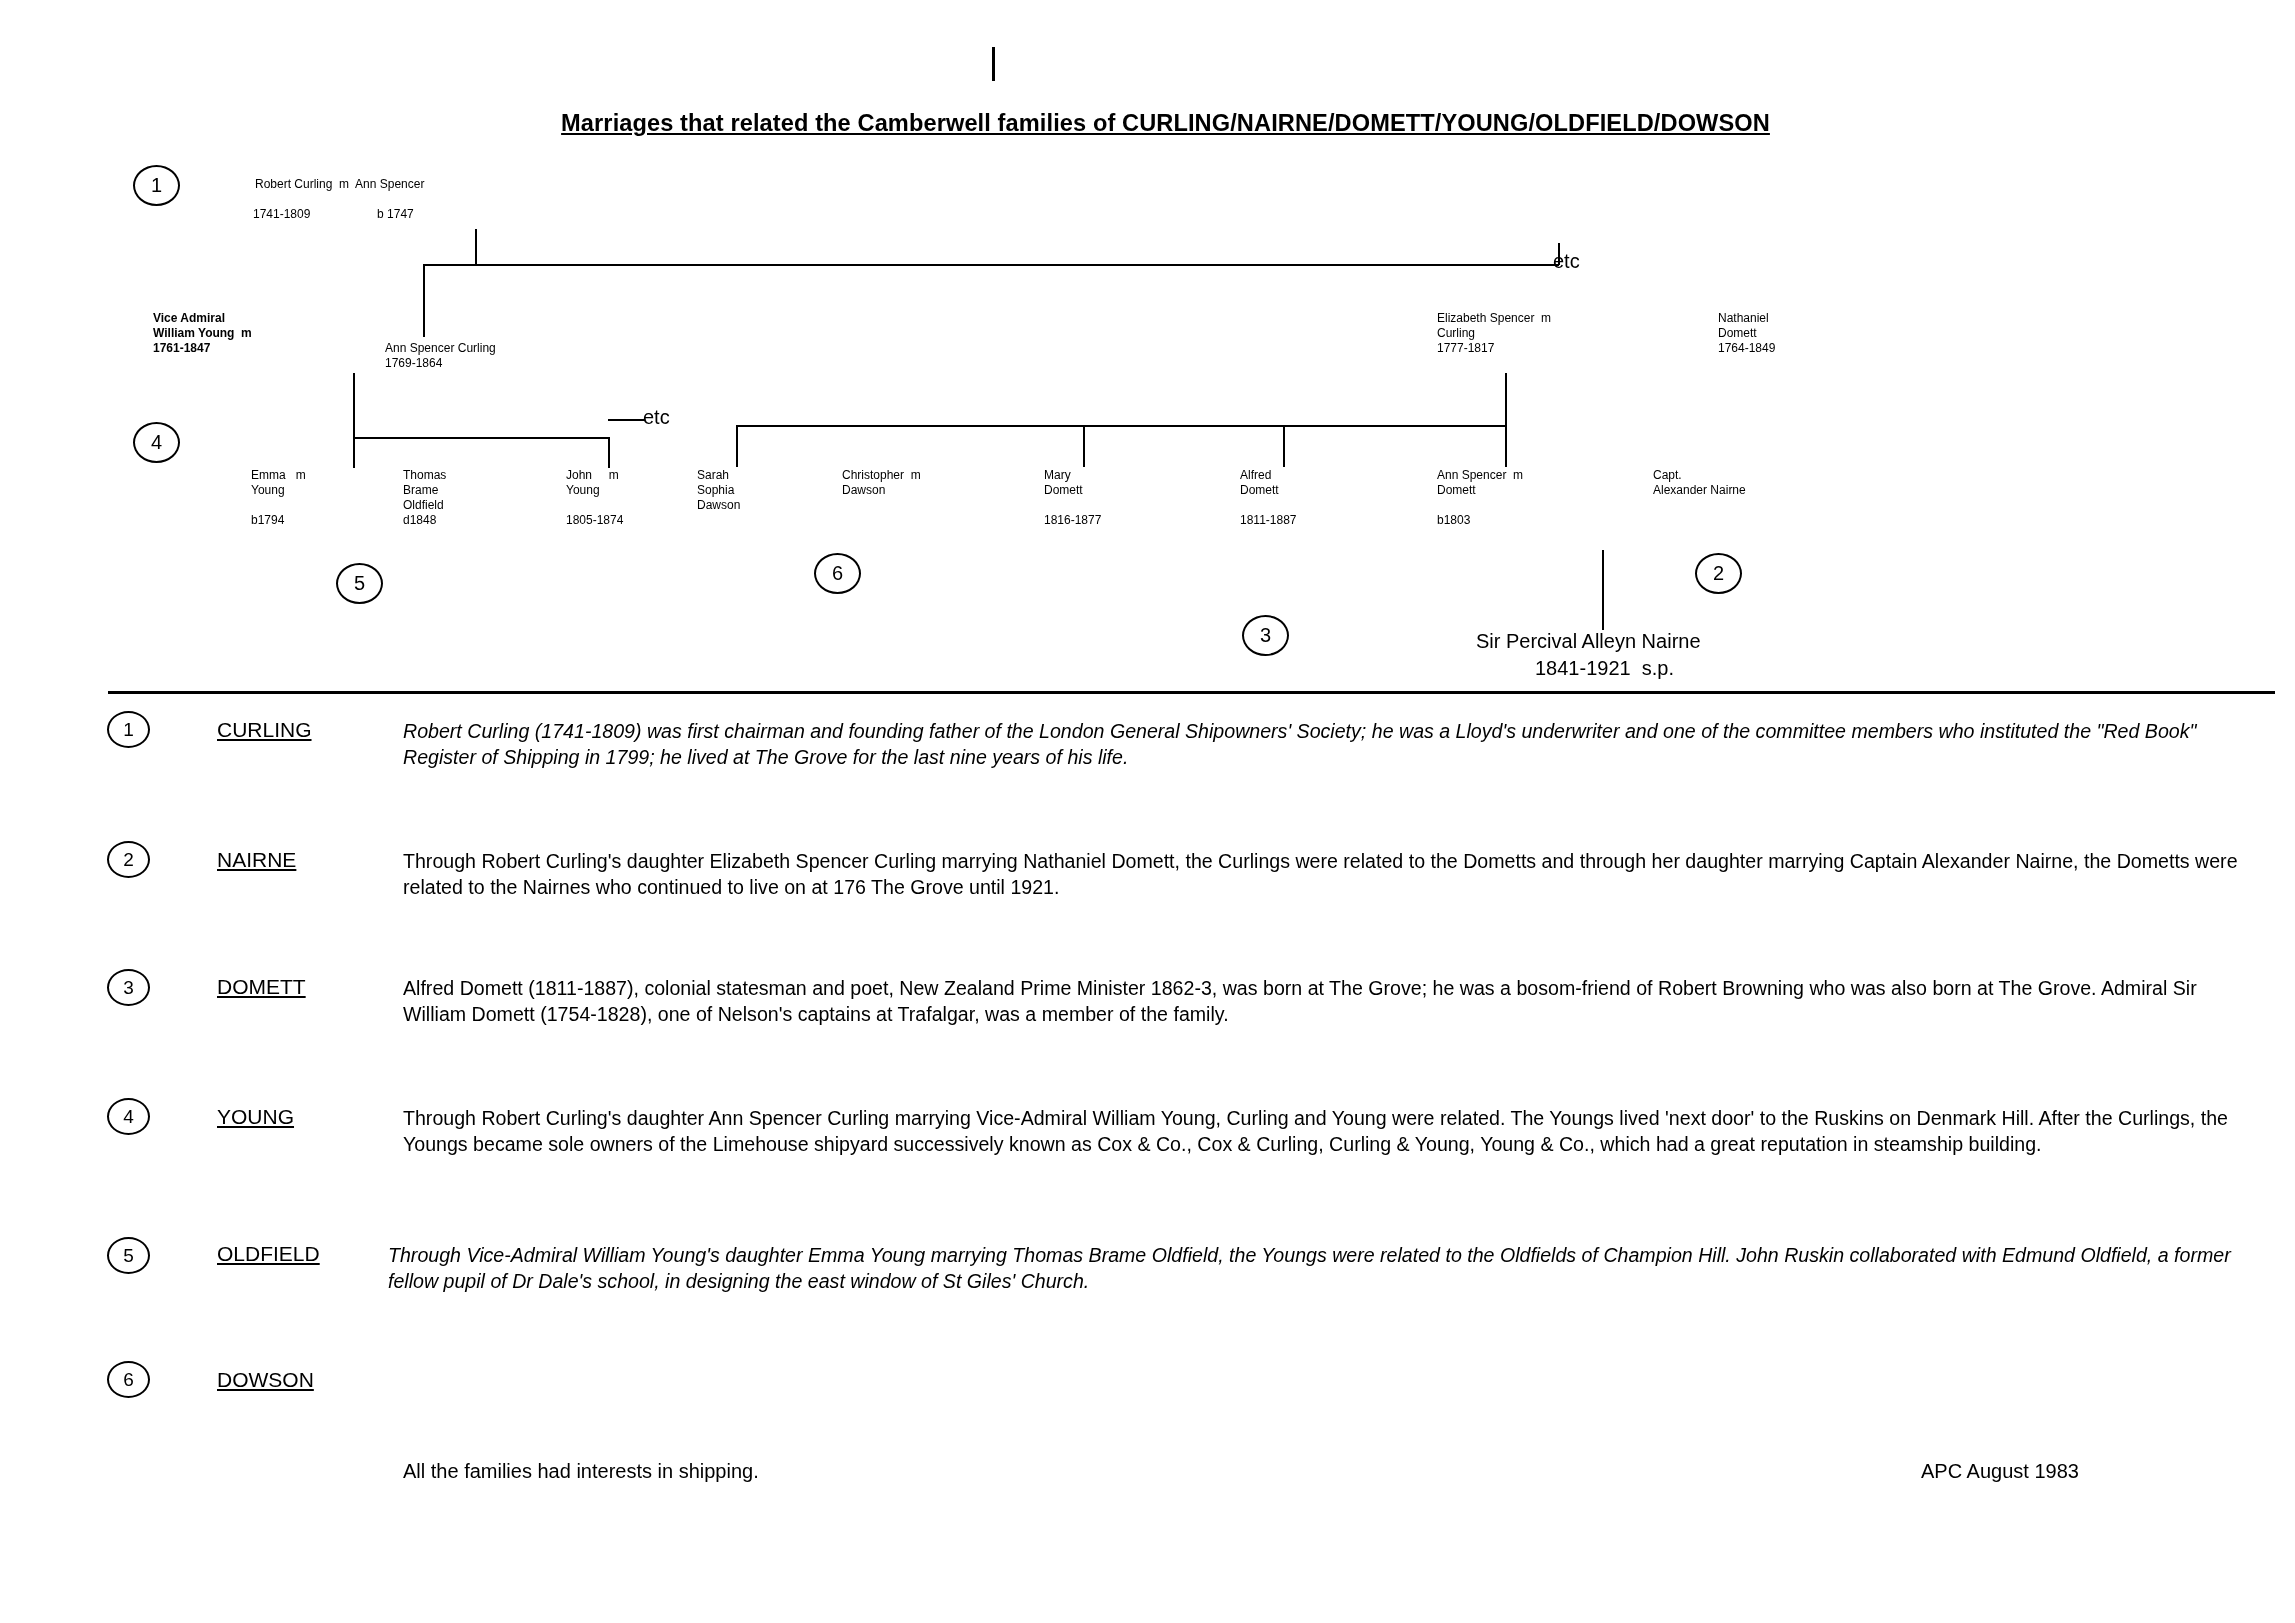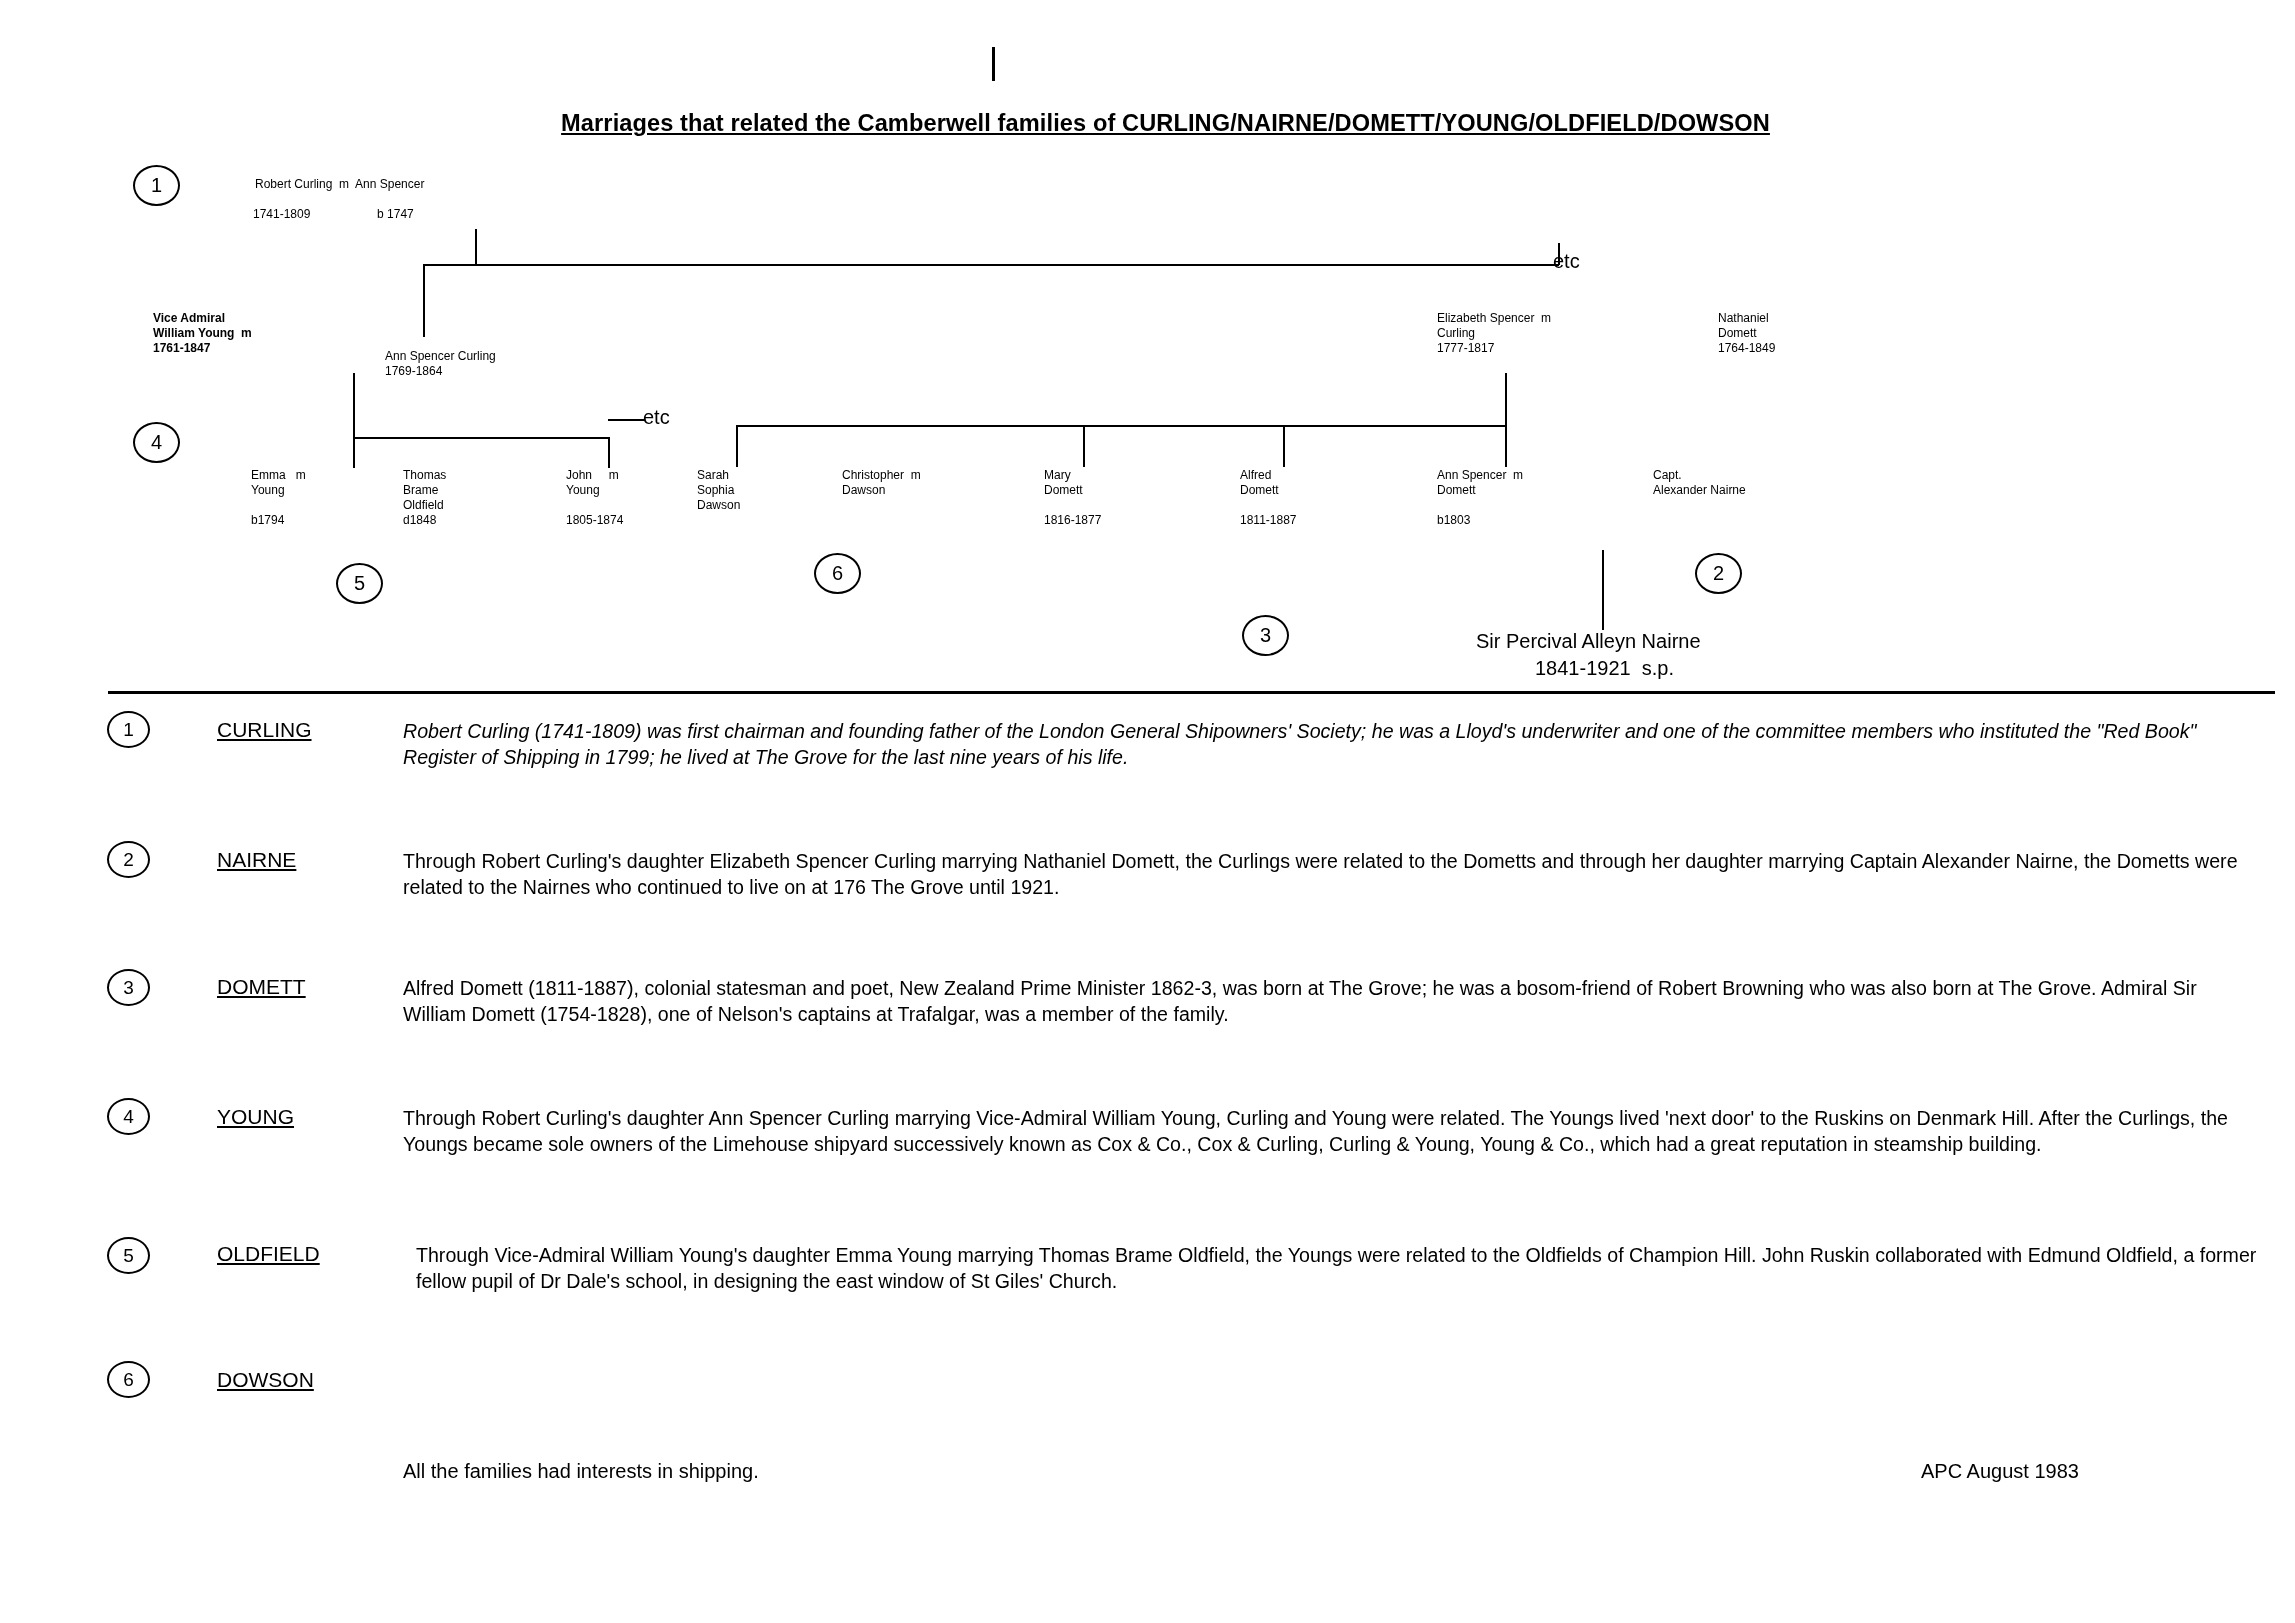--- a/index.html
+++ b/index.html
@@ -133,21 +133,21 @@
   <div class="ln vl" style="left:387px; top:264px; height:73px;"></div>
   <div class="ln vl" style="left:1522px; top:243px; height:22px;"></div>
 
   <div class="abs" style="left:1517px; top:250px; font-size:20px;">etc</div>
 
   <div class="circ" style="left:97px; top:422px;">4</div>
 
   <div class="node" style="left:117px; top:311px;font-weight:bold;">Vice Admiral
 William Young  m
 1761-1847</div>
-  <div class="node" style="left:349px; top:349px;">Ann Spencer Curling
+  <div class="node" style="left:349px; top:341px;">Ann Spencer Curling
 1769-1864</div>
   <div class="node" style="left:1401px; top:311px;">Elizabeth Spencer  m
 Curling
 1777-1817</div>
   <div class="node" style="left:1682px; top:311px;">Nathaniel
 Domett
 1764-1849</div>
 
   <div class="ln vl" style="left:317px; top:373px; height:65px;"></div>
   <div class="ln hl" style="left:317px; top:437px; width:257px;"></div>
@@ -218,21 +218,21 @@
   <div class="note-num" style="left:71px; top:969px;">3</div>
   <div class="note-name" style="left:181px; top:975px;">DOMETT</div>
   <div class="note-body" style="left:367px; top:975px; width:1859px;">Alfred Domett (1811-1887), colonial statesman and poet, New Zealand Prime Minister 1862-3, was born at The Grove; he was a bosom-friend of Robert Browning who was also born at The Grove.  Admiral Sir William Domett (1754-1828), one of Nelson's captains at Trafalgar, was a member of the family.</div>
 
   <div class="note-num" style="left:71px; top:1098px;">4</div>
   <div class="note-name" style="left:181px; top:1105px;">YOUNG</div>
   <div class="note-body" style="left:367px; top:1105px; width:1859px;">Through Robert Curling's daughter Ann Spencer Curling marrying Vice-Admiral William Young, Curling and Young were related.  The Youngs lived 'next door' to the Ruskins on Denmark Hill.  After the Curlings, the Youngs became sole owners of the Limehouse shipyard successively known as Cox &amp; Co., Cox &amp; Curling, Curling &amp; Young, Young &amp; Co., which had a great reputation in steamship building.</div>
 
   <div class="note-num" style="left:71px; top:1237px;">5</div>
   <div class="note-name" style="left:181px; top:1242px;">OLDFIELD</div>
-  <div class="note-body" style="left:380px; top:1242px; width:1859px;">Through Vice-Admiral William Young's daughter Emma Young marrying Thomas Brame Oldfield, the Youngs were related to the Oldfields of  Champion Hill.  John Ruskin collaborated with Edmund Oldfield, a former fellow pupil of Dr Dale's school, in designing the east window of St Giles' Church.</div>
+  <div class="note-body" style="left:352px; top:1242px; width:1859px;font-style:italic;">Through Vice-Admiral William Young's daughter Emma Young marrying Thomas Brame Oldfield, the Youngs were related to the Oldfields of  Champion Hill.  John Ruskin collaborated with Edmund Oldfield, a former fellow pupil of Dr Dale's school, in designing the east window of St Giles' Church.</div>
 
   <div class="note-num" style="left:71px; top:1361px;">6</div>
   <div class="note-name" style="left:181px; top:1368px;">DOWSON</div>
 
   <div class="footer-left" style="left:367px; top:1460px;">All the families had interests in shipping.</div>
   <div class="footer-right" style="left:1885px; top:1460px;">APC August 1983</div>
 
 </div>
 
 

